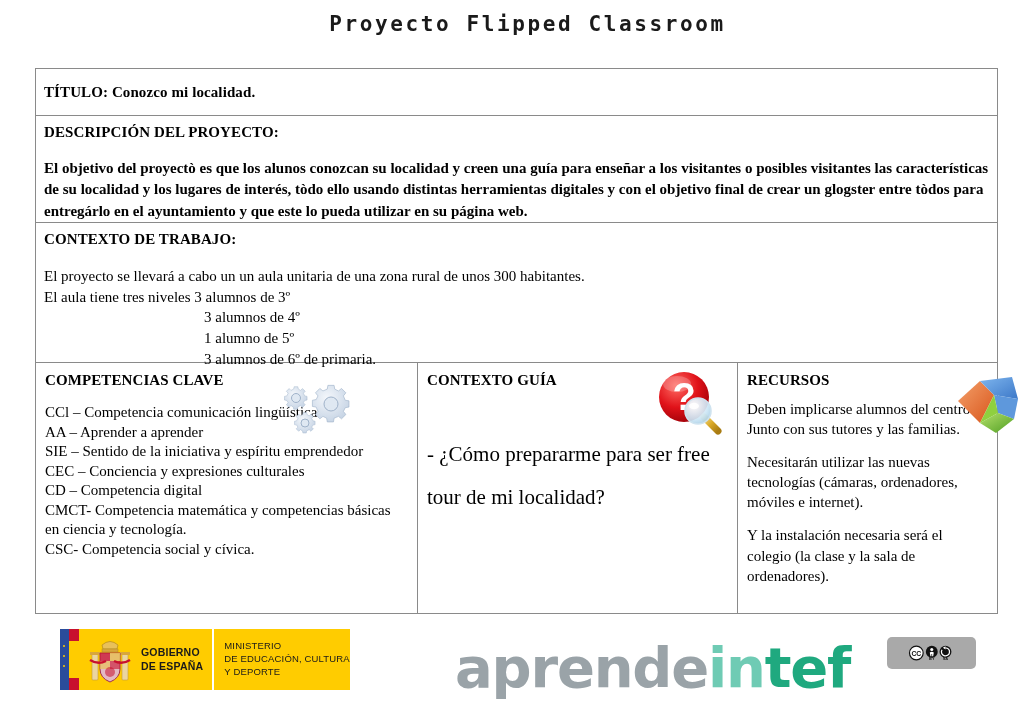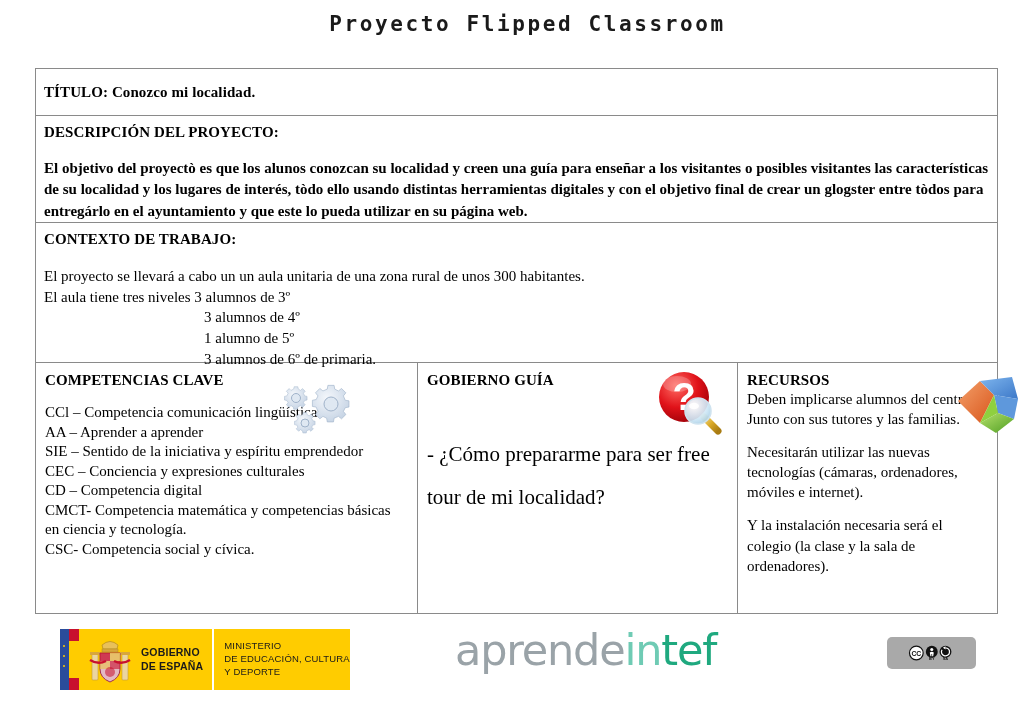--- a/index.html
+++ b/index.html
@@ -154,24 +154,24 @@
     font-family: "Liberation Sans", sans-serif;
     font-size: 9.5px; font-weight: 400; color: #1a1a1a;
     line-height: 1.35; letter-spacing: 0.15px;
     padding-left: 10px;
   }
 
   
   .intef-logo {
     position: absolute;
     left: 455px;
-    top: 17px;
+    top: 28px;
     font-family: "DejaVu Sans", sans-serif;
-    font-size: 43px;
-    font-weight: 400;
+    font-size: 56px;
+    font-weight: 700;
     letter-spacing: -1.2px;
     line-height: 1;
   }
   .intef-a { color: #9AA3A8; }
   .intef-in { color: #6FCBB4; }
   .intef-tef { color: #1FA97F; }
 
   
   .cc-badge {
     position: absolute;
@@ -266,21 +266,21 @@
                        L 14,27 L 10,23 L 4,26 L 3,31 L -5,31 L -6,26 L -11,23 L -15,27 L -21,21 L -17,17 L -20,12 L -25,11 L -25,3
                        L -20,2 L -17,-4 L -21,-8 L -15,-14 L -11,-10 L -5,-13 Z" transform="scale(0.42)"></path>
               <circle cx="0" cy="3" r="4" fill="#dfe8f2"></circle>
             </g>
           </g>
         </svg>
       </div>
 
       <div class="col col-2">
         <div class="cell-pad">
-          <div class="hdr col-head">GOBIERNO GUÍA</div>
+          <div class="hdr col-head">CONTEXTO GUÍA</div>
           <div class="body-txt pregunta-body">- ¿Cómo prepararme para ser free tour de mi localidad?</div>
         </div>
 
         <svg class="qmark-icon" viewBox="0 0 72 66">
           <defs>
             <radialGradient id="qr" cx="35%" cy="28%" r="78%">
               <stop offset="0%" stop-color="#ff6b63"></stop>
               <stop offset="55%" stop-color="#e01219"></stop>
               <stop offset="100%" stop-color="#9e0008"></stop>
             </radialGradient>
@@ -299,21 +299,21 @@
           <ellipse cx="23" cy="15" rx="14" ry="8" fill="#ffffff" opacity="0.22"></ellipse>
           <text x="30" y="41" font-family="Liberation Sans, sans-serif" font-size="38" font-weight="700" fill="#ffffff" text-anchor="middle">?</text>
           <line x1="50" y1="48" x2="64" y2="62" stroke="url(#handle)" stroke-width="7" stroke-linecap="round"></line>
           <circle cx="44" cy="42" r="13" fill="url(#lens)" stroke="#cfe3ef" stroke-width="1.6"></circle>
           <ellipse cx="40" cy="37" rx="5" ry="3.2" fill="#ffffff" opacity="0.85"></ellipse>
         </svg>
       </div>
 
       <div class="col col-3">
         <div class="cell-pad">
-          <div class="hdr col-head" style="margin-bottom:0;">RECURSOS</div>
+          <div class="hdr col-head" style="margin-bottom:10px;">RECURSOS</div>
           <div class="body-txt rec-para">Deben implicarse alumnos del centro Junto con sus tutores y las familias.</div>
           <div class="body-txt rec-para">Necesitarán utilizar las nuevas tecnologías (cámaras, ordenadores, móviles e internet).</div>
           <div class="body-txt rec-para">Y la instalación necesaria será el colegio (la clase y la sala de ordenadores).</div>
         </div>
 
         <svg class="chevron-icon" viewBox="0 0 76 64">
           <defs>
             <linearGradient id="cOr" x1="0" y1="0" x2="1" y2="1">
               <stop offset="0%" stop-color="#f4a06a"></stop>
               <stop offset="100%" stop-color="#d8551b"></stop>

